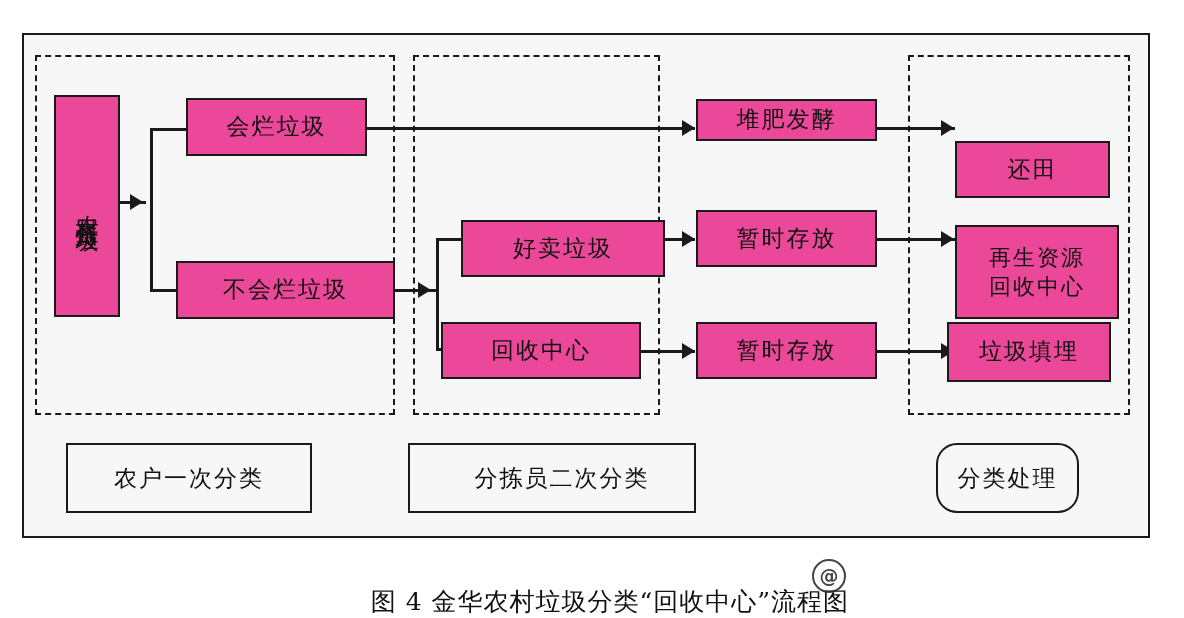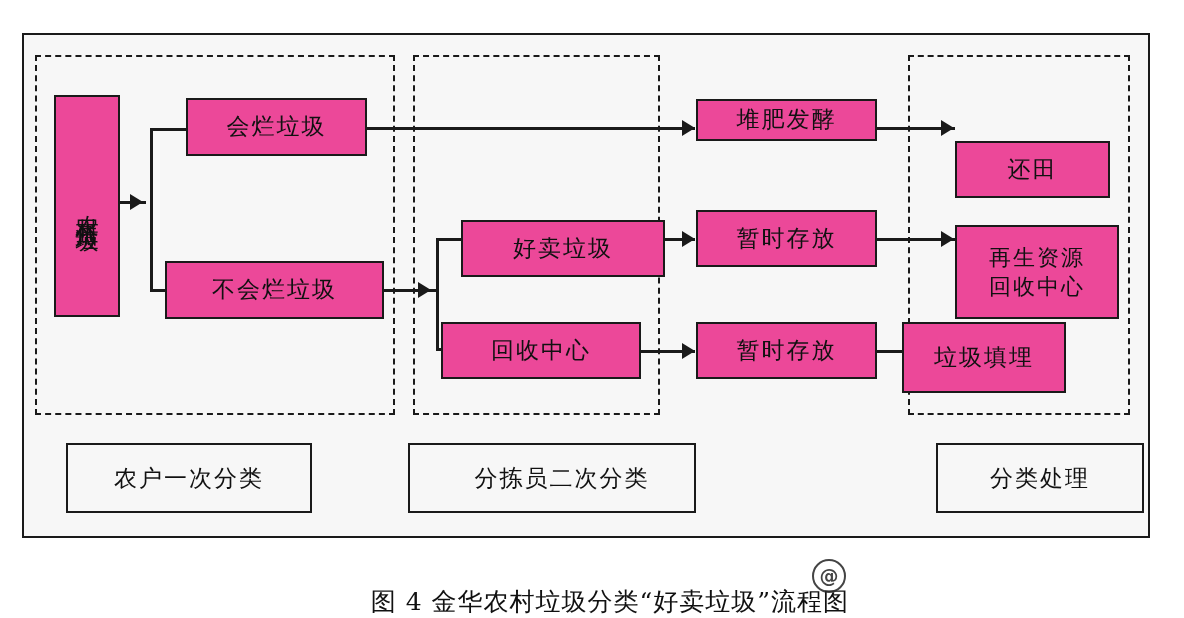--- a/index.html
+++ b/index.html
@@ -181,46 +181,46 @@
   <div class="h-line" style="left:877px; top:238px; width:78px;"></div>
   <div class="arrow-head" style="left:941px; top:231px;"></div>
 
   <div class="h-line" style="left:877px; top:350px; width:78px;"></div>
   <div class="arrow-head" style="left:941px; top:343px;"></div>
 
   <div class="node vertical" style="left:54px; top:95px; width:66px; height:222px;">农村生活垃圾</div>
 
   <div class="node" style="left:186px; top:98px; width:181px; height:58px;">会烂垃圾</div>
 
-  <div class="node" style="left:165px; top:261px; width:219px; height:58px;">不会烂垃圾</div>
+  <div class="node" style="left:176px; top:261px; width:219px; height:58px;">不会烂垃圾</div>
 
   <div class="node" style="left:461px; top:220px; width:204px; height:57px;">好卖垃圾</div>
 
   <div class="node" style="left:441px; top:322px; width:200px; height:57px;">回收中心</div>
 
   <div class="node" style="left:696px; top:99px; width:181px; height:42px;">堆肥发酵</div>
 
   <div class="node" style="left:696px; top:210px; width:181px; height:57px;">暂时存放</div>
 
   <div class="node" style="left:696px; top:322px; width:181px; height:57px;">暂时存放</div>
 
   <div class="node" style="left:955px; top:99px; width:155px; height:57px;margin-top:42px;">还田</div>
 
   <div class="node two-line" style="left:955px; top:192px; width:164px; height:94px;margin-top:33px;">再生资源
 回收中心</div>
 
-  <div class="node" style="left:902px; top:322px; width:164px; height:71px;">垃圾填埋</div>
+  <div class="node" style="left:947px; top:322px; width:164px; height:60px;">垃圾填埋</div>
 
   <div class="stage-label" style="left:66px; top:443px; width:246px; height:70px;">农户一次分类</div>
 
   <div class="stage-label" style="left:408px; top:443px; width:288px; height:70px;padding-left:20px;">分拣员二次分类</div>
 
-  <div class="stage-label" style="left:936px; top:443px; width:208px; height:70px;">分类处理</div>
+  <div class="stage-label" style="left:936px; top:443px; width:143px; height:70px;border-radius:21px;">分类处理</div>
 
   <div class="figure-caption">
-    <span class="caption-index">图 4</span><span>金华农村垃圾分类“好卖垃圾”流程图</span>
+    <span class="caption-index">图 4</span><span>金华农村垃圾分类“回收中心”流程图</span>
   </div>
 
   <div class="watermark">
     <span class="watermark-at">@</span>
   </div>
 
 </div>
 
 </body></html>

